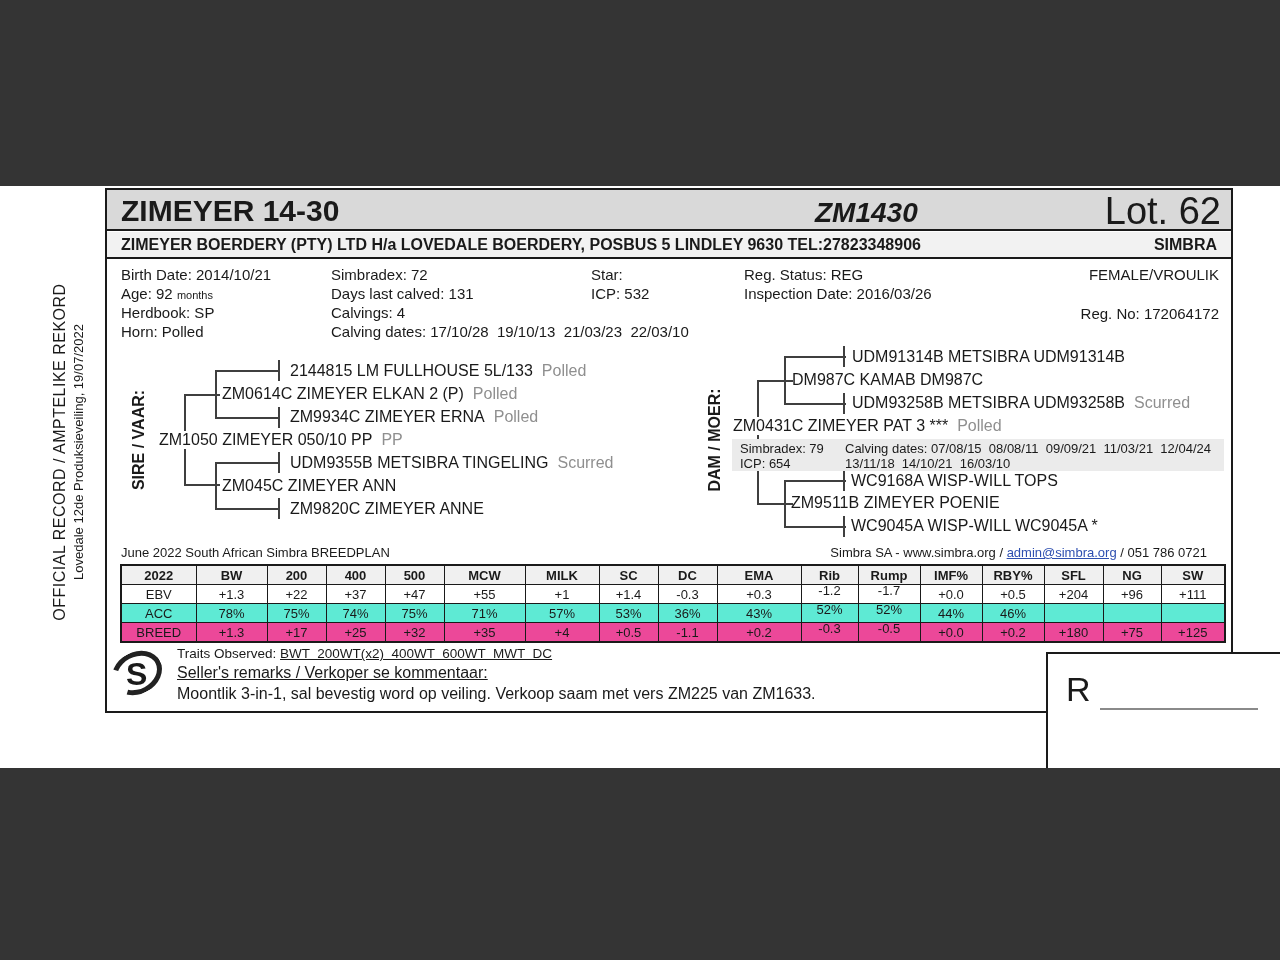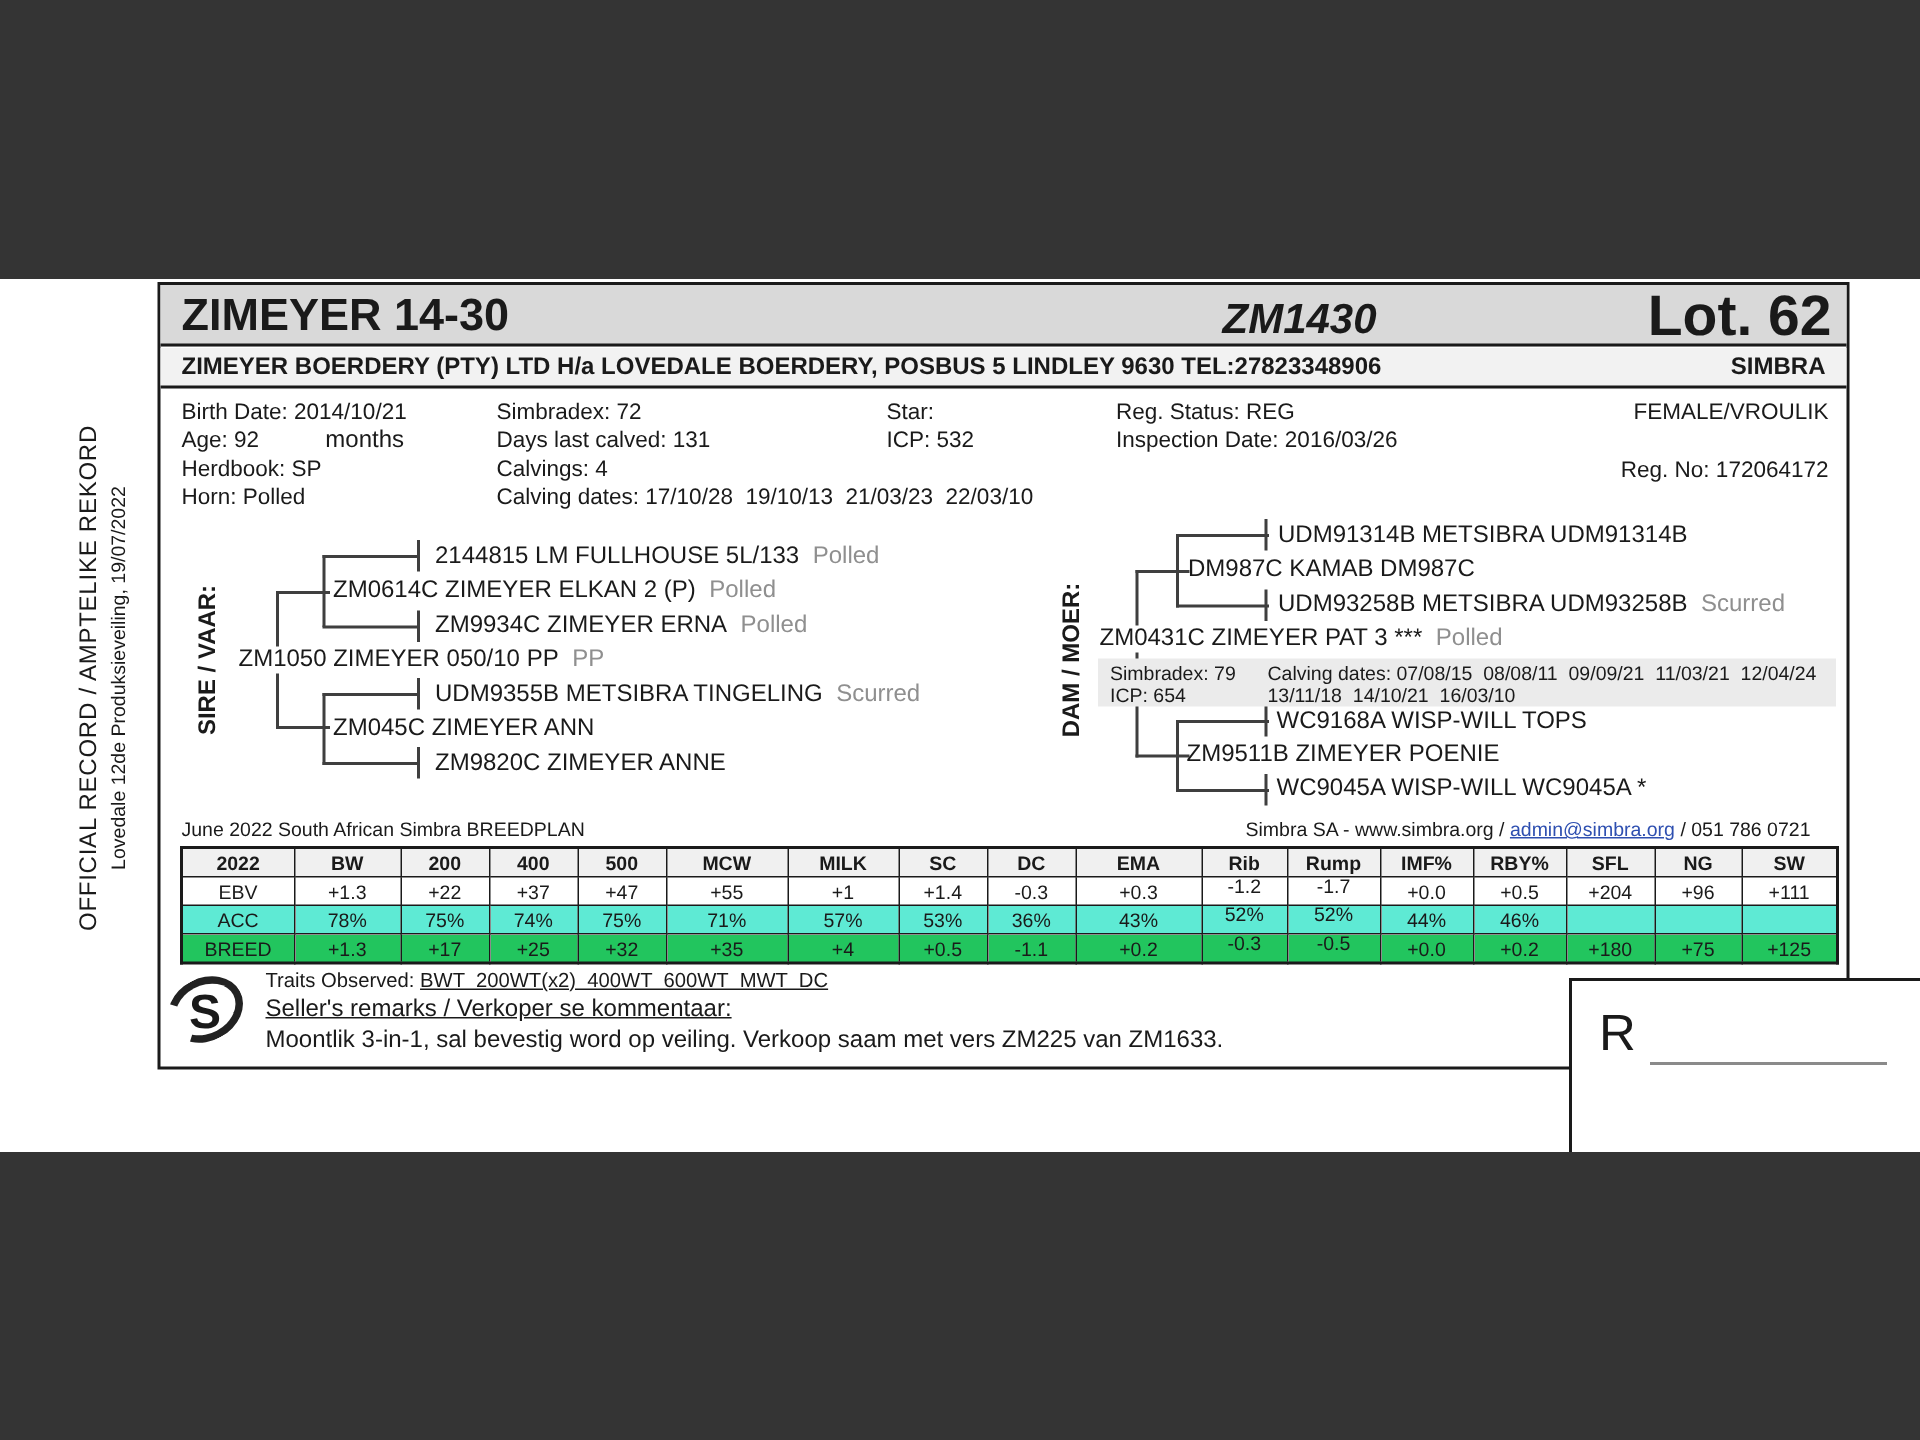--- a/index.html
+++ b/index.html
@@ -14,30 +14,30 @@
   .side-label .l1{font-size:16px;letter-spacing:.5px;}
   .side-label .l2{font-size:13px;}
 
   .record-box{position:absolute;left:105px;top:188px;width:1128px;height:525px;
       border:2px solid #1a1a1a;background:#fff;box-sizing:border-box;z-index:1;}
 
   .banner{position:absolute;left:0;top:0;width:100%;height:41px;background:#d9d9d9;
       border-bottom:2px solid #1a1a1a;box-sizing:border-box;}
   .banner .name{position:absolute;left:14px;top:4px;font-size:30px;font-weight:bold;}
   .banner .id{position:absolute;left:708px;top:7px;font-size:28px;font-weight:bold;font-style:italic;}
-  .banner .lot{position:absolute;right:10px;top:0px;font-size:38px;font-weight:bold;}
+  .banner .lot{position:absolute;right:10px;top:0px;font-size:38px;font-weight:normal;}
 
   .subbanner{position:absolute;left:0;top:42px;width:100%;height:27px;background:#f2f2f2;
       border-bottom:2px solid #1a1a1a;box-sizing:border-box;display:flex;
       justify-content:space-between;align-items:center;padding:0 14px;}
   .subbanner span{font-size:16px;font-weight:bold;white-space:nowrap;}
 
   .details{position:absolute;left:0;top:69px;width:100%;height:82px;font-size:15px;}
   .details .it{position:absolute;white-space:pre;}
-  .details .small{font-size:16px;margin-left:40px;}
+  .details .small{font-size:11px;}
 
   .node{position:absolute;font-size:16px;white-space:pre;z-index:3;}
   .node .horn{color:#8f8f8f;margin-left:9px;}
   .node.mask{background:#fff;padding-right:5px;}
   .tline{position:absolute;background:#3f3f3f;z-index:2;}
   .ped-label{position:absolute;width:140px;height:20px;transform:rotate(-90deg);
       text-align:center;font-size:16px;font-weight:bold;z-index:3;}
   .daminfo{position:absolute;left:625px;top:249px;width:492px;height:32px;background:#ebebeb;
       font-size:13px;z-index:3;}
   .daminfo span{position:absolute;white-space:pre;}
@@ -47,21 +47,21 @@
   .bp-title .right{position:absolute;right:24px;}
   .bp-title .link{color:#2e4fb0;text-decoration:underline;cursor:pointer;}
 
   table.bp{position:absolute;left:13px;top:374px;width:1104px;border-collapse:collapse;
       table-layout:fixed;border:2px solid #1a1a1a;}
   table.bp th,table.bp td{border:1px solid #1a1a1a;text-align:center;font-size:13px;
       height:18px;padding:0;overflow:hidden;}
   table.bp th{font-weight:600;background:#f0f0f0;}
   tr.row-EBV td{background:#ffffff;margin-top:24px;}
   tr.row-ACC td{background:#5eead4;}
-  tr.row-BREED td{background:#22c55e;}
+  tr.row-BREED td{background:#ec4899;}
   td span.raised{position:relative;top:-4px;}
 
   .traits{position:absolute;left:70px;top:456px;font-size:13.5px;}
   .traits .vals{text-decoration:underline;white-space:pre;}
   .remarks-head{position:absolute;left:70px;top:474px;font-size:16px;text-decoration:underline;}
   .remarks{position:absolute;left:70px;top:495px;font-size:16px;}
 
   .slogo{position:absolute;left:2px;top:458px;width:62px;height:56px;z-index:4;}
   .slogo .ring{position:absolute;left:2px;top:4px;width:52px;height:42px;border:5px solid #222;
       border-radius:50%;border-left-color:transparent;transform:rotate(-28deg);box-sizing:border-box;}

